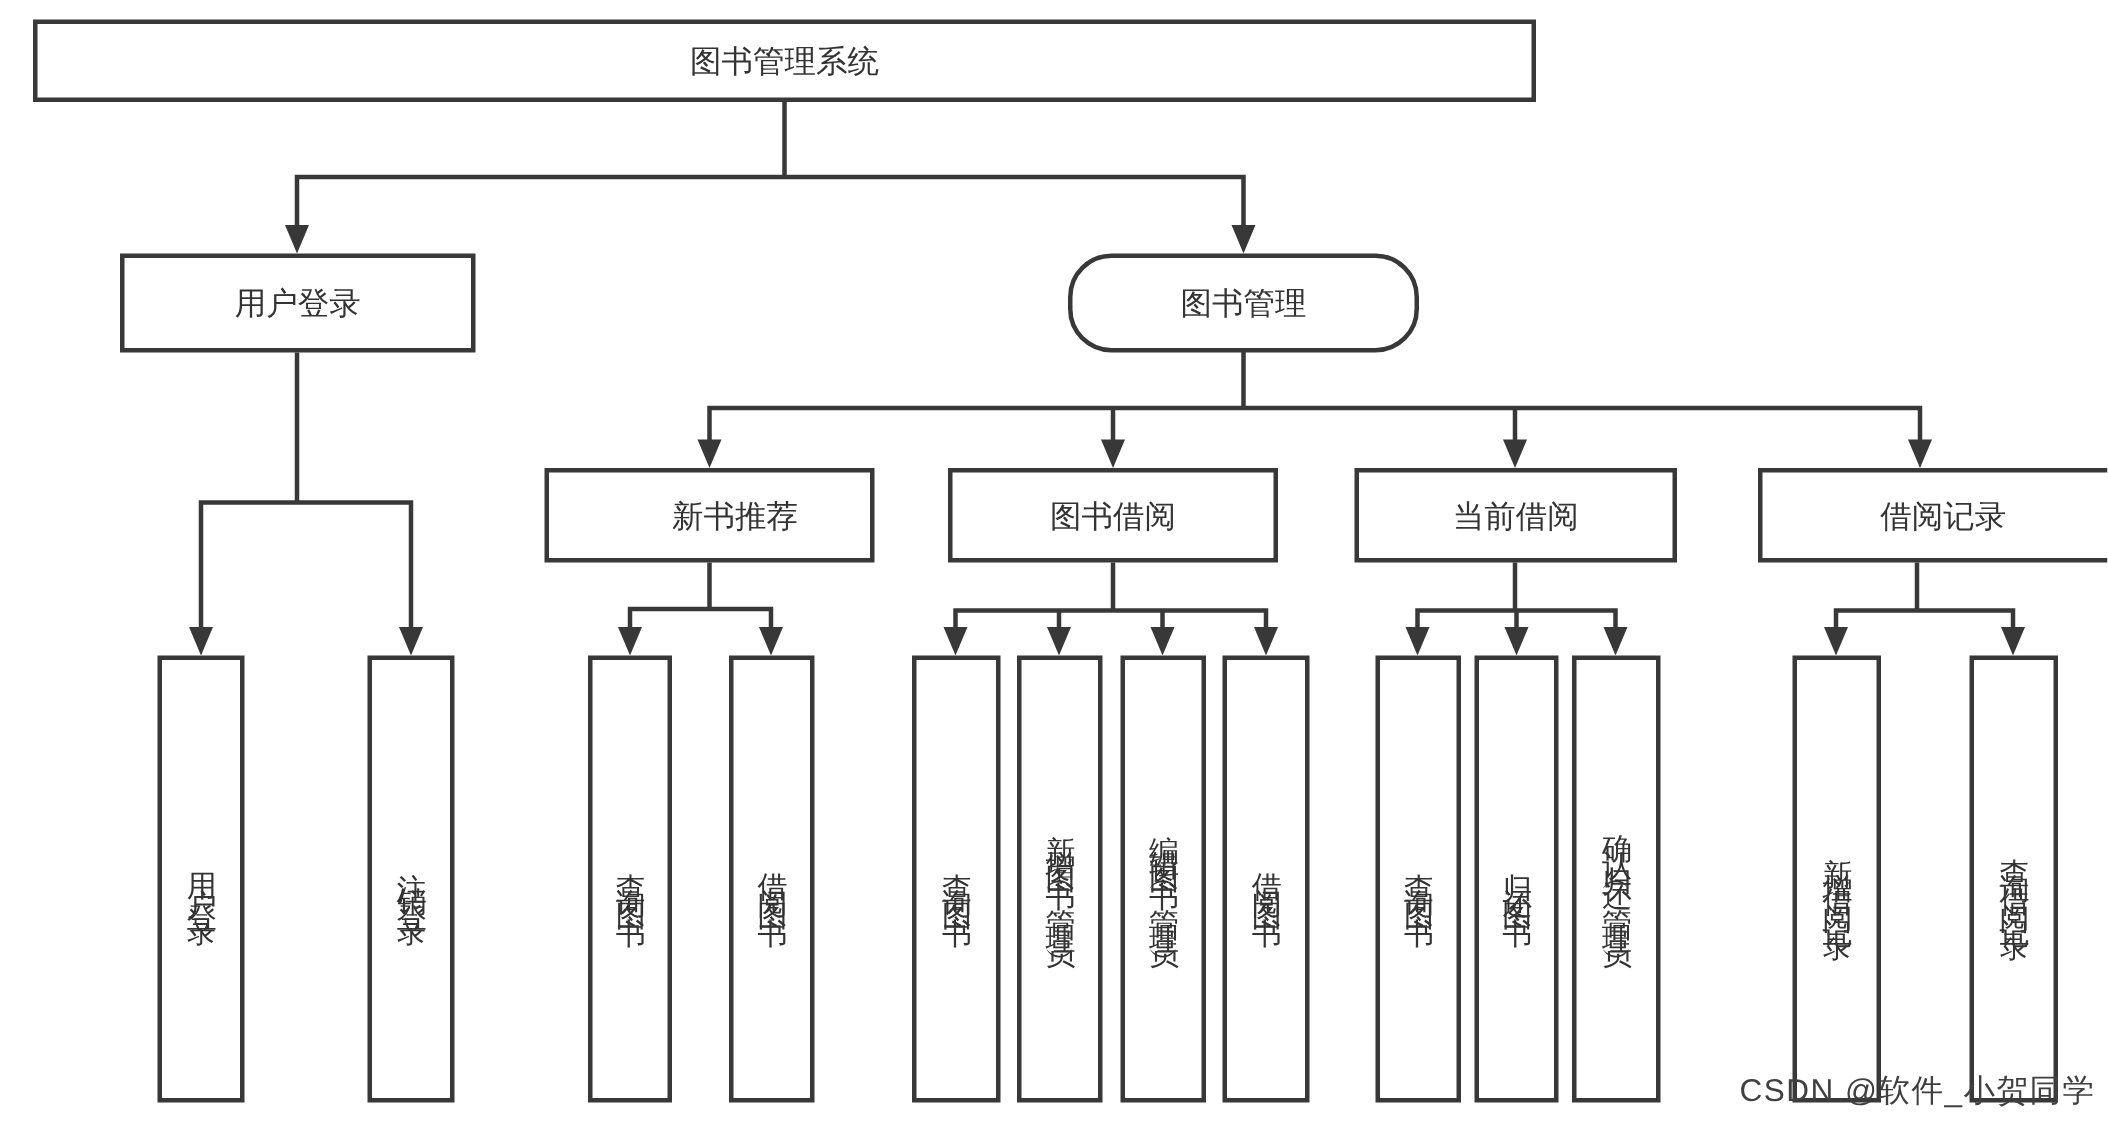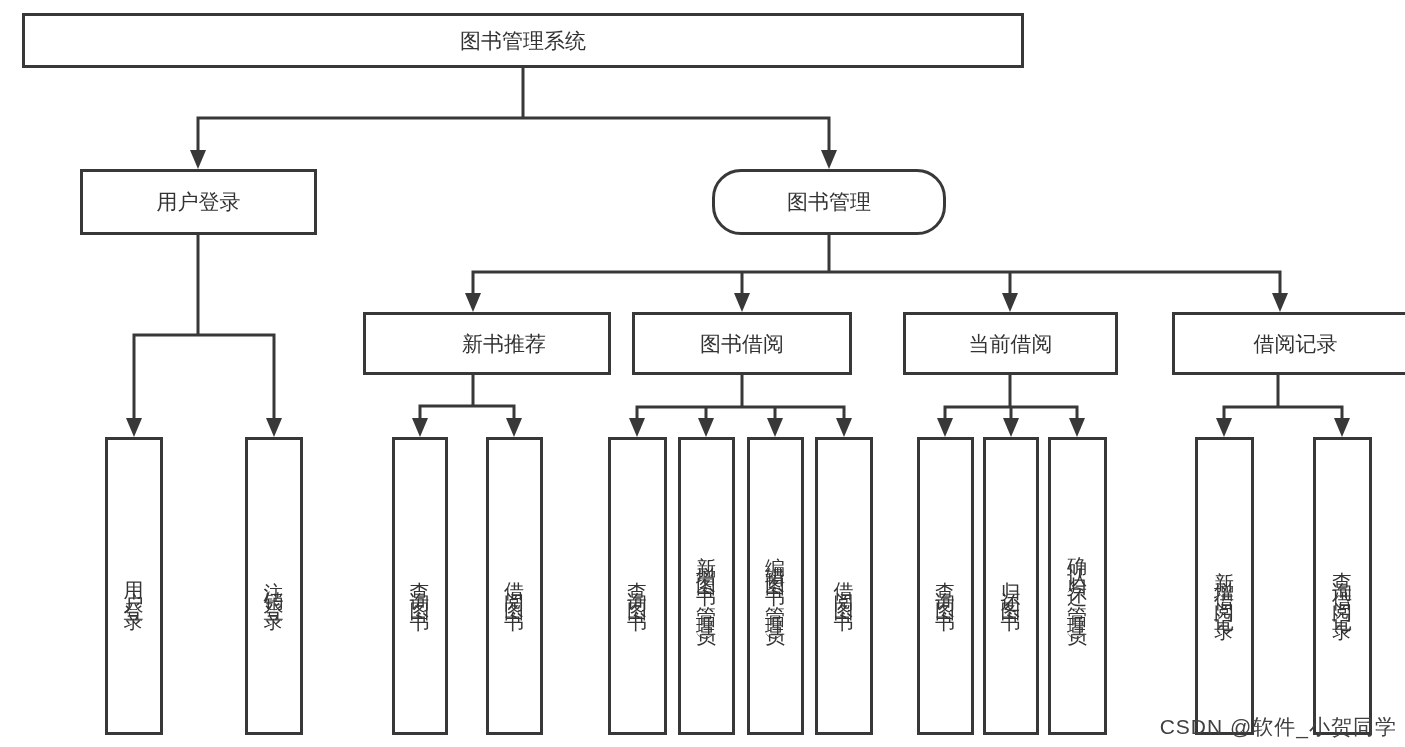--- a/index.html
+++ b/index.html
@@ -95,21 +95,21 @@
       <path d="M1216 418 h16 l-8 19 z"></path>
       <path d="M1334 418 h16 l-8 19 z"></path>
     </g>
   </svg>
 
   <div class="node root" style="left:22px; top:13px; width:1002px; height:55px;">图书管理系统</div>
 
   <div class="node" style="left:80px; top:169px; width:237px; height:66px;">用户登录</div>
   <div class="node" style="left:712px; top:169px; width:234px; height:66px;border-radius:29px;">图书管理</div>
 
-  <div class="node" style="left:363px; top:312px; width:248px; height:63px;padding-left:34px;">新书推荐</div>
+  <div class="node" style="left:363px; top:312px; width:220px; height:63px;padding-left:34px;">新书推荐</div>
   <div class="node" style="left:903px; top:312px; width:215px; height:63px;">当前借阅</div>
   <div class="node" style="left:632px; top:312px; width:220px; height:63px;">图书借阅</div>
   <div class="node" style="left:1172px; top:312px; width:247px; height:63px;">借阅记录</div>
 
   <div class="vnode" style="left:105px; top:437px; width:58px; height:298px;">
     <span>用户登录</span>
   </div>
   <div class="vnode" style="left:245px; top:437px; width:58px; height:298px;">
     <span>注销登录</span>
   </div>

